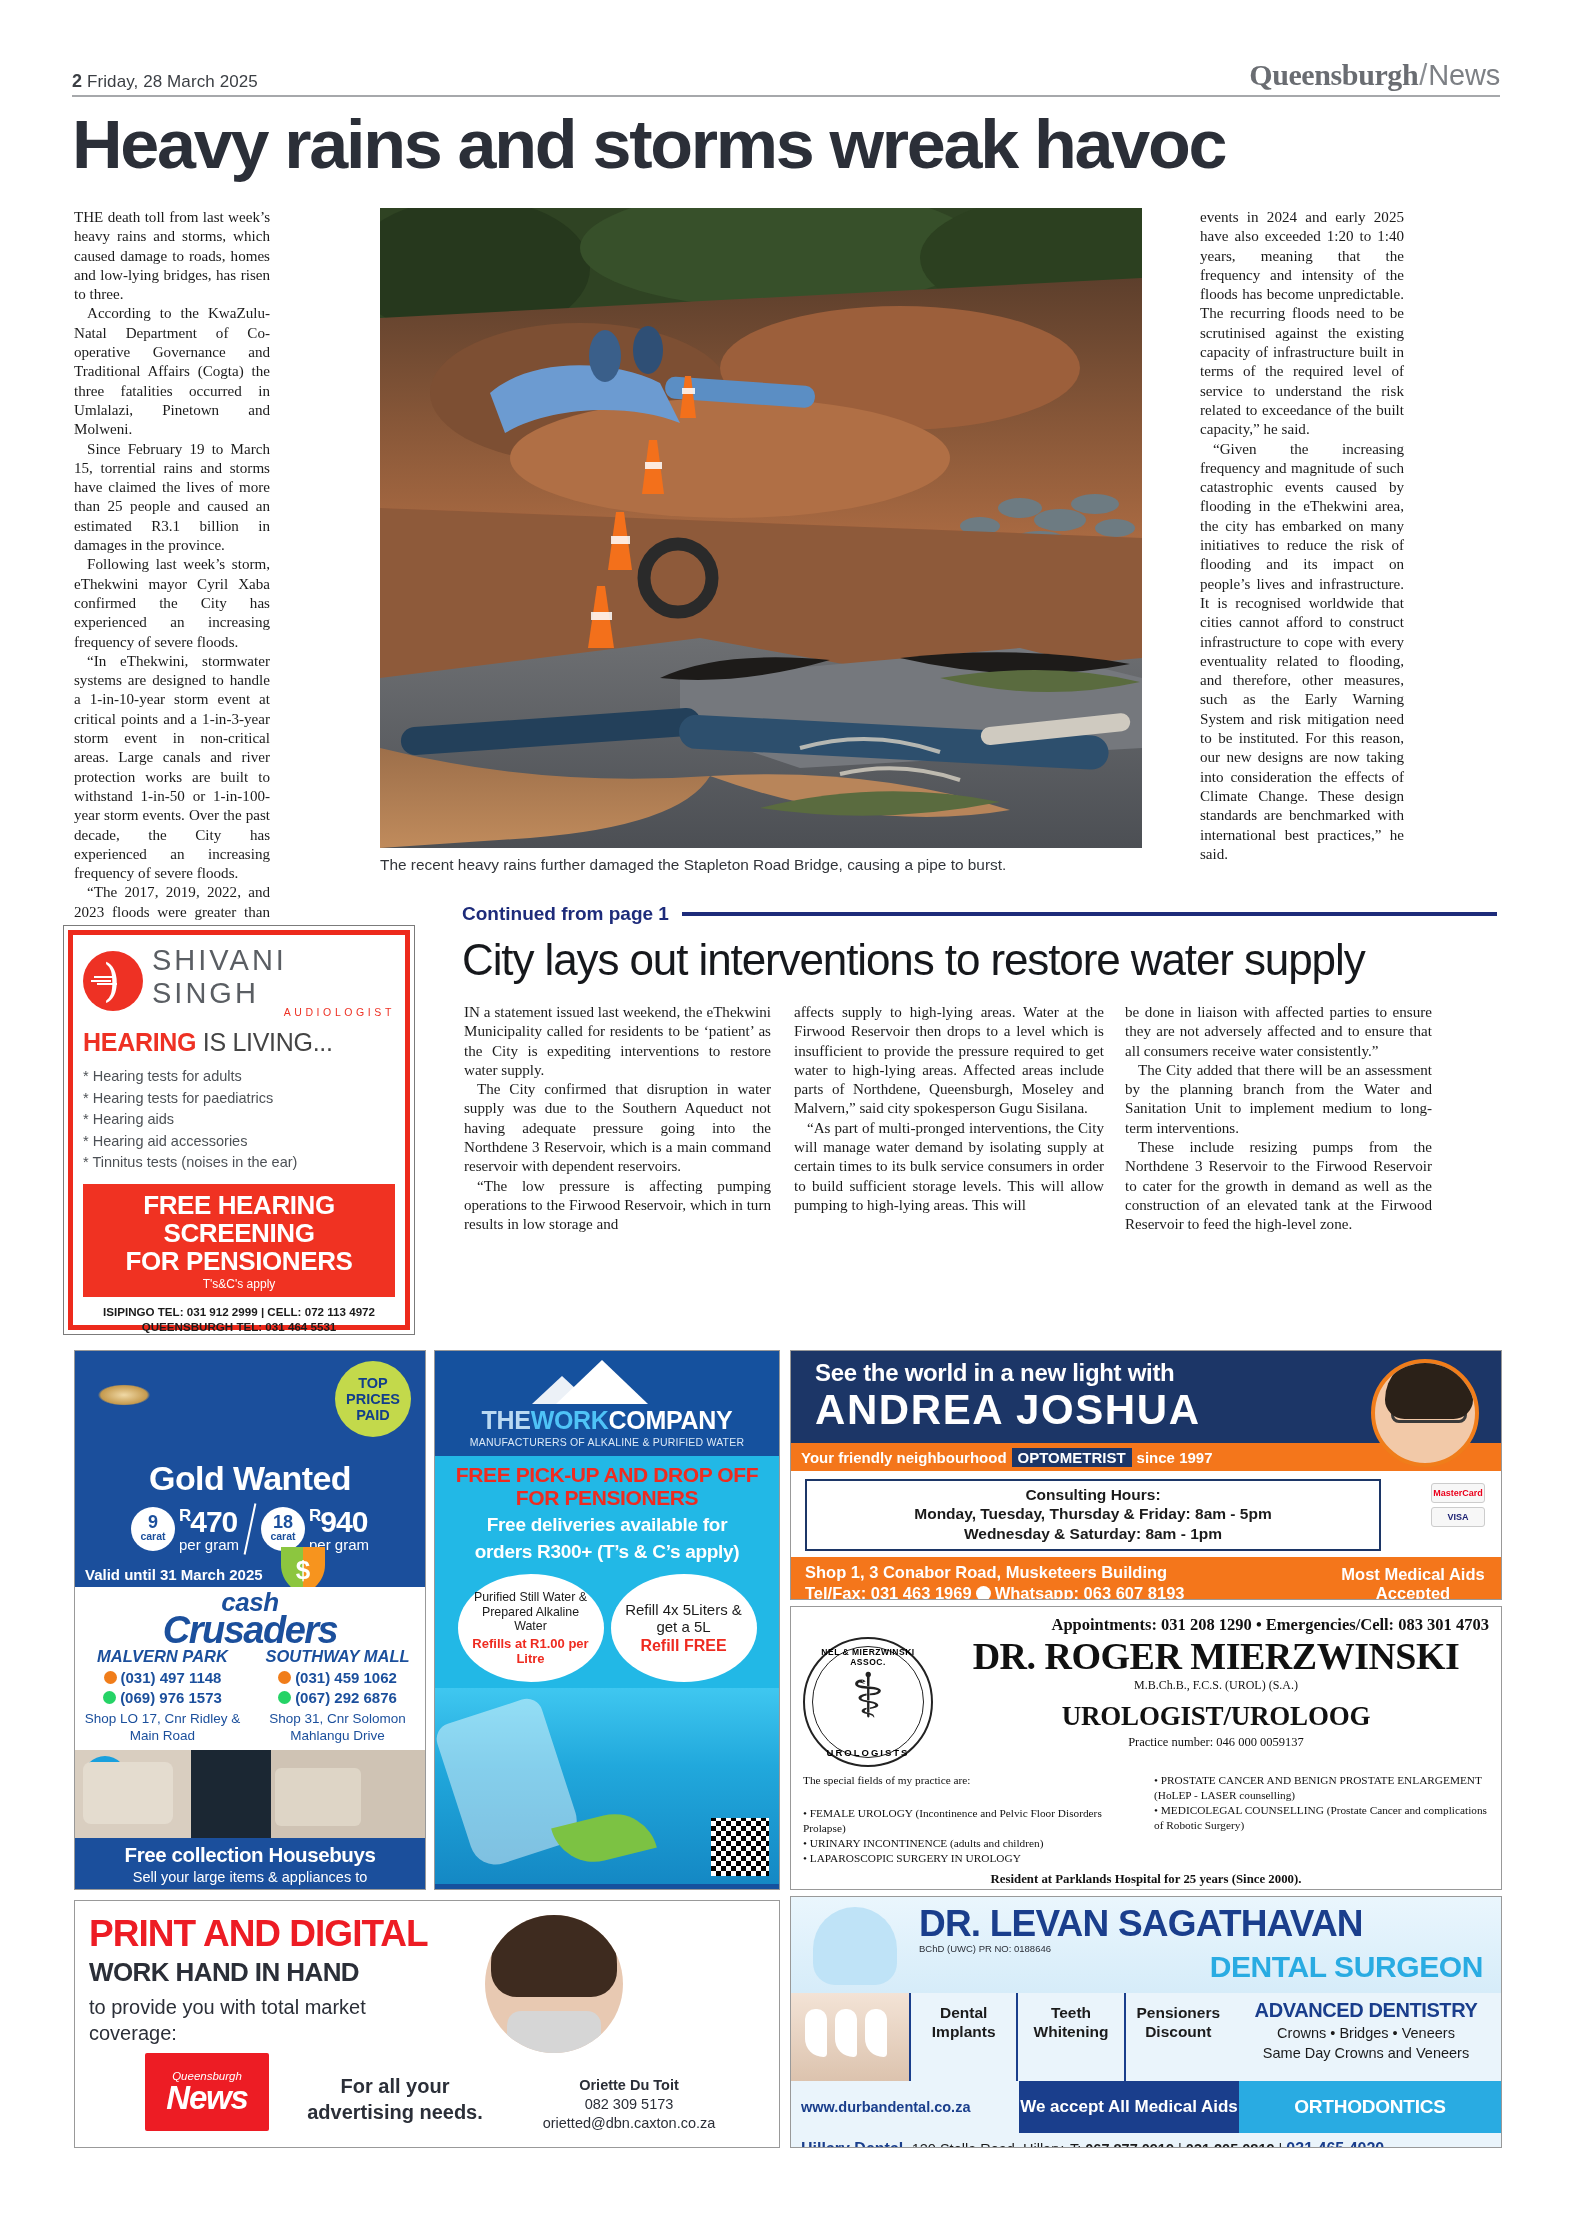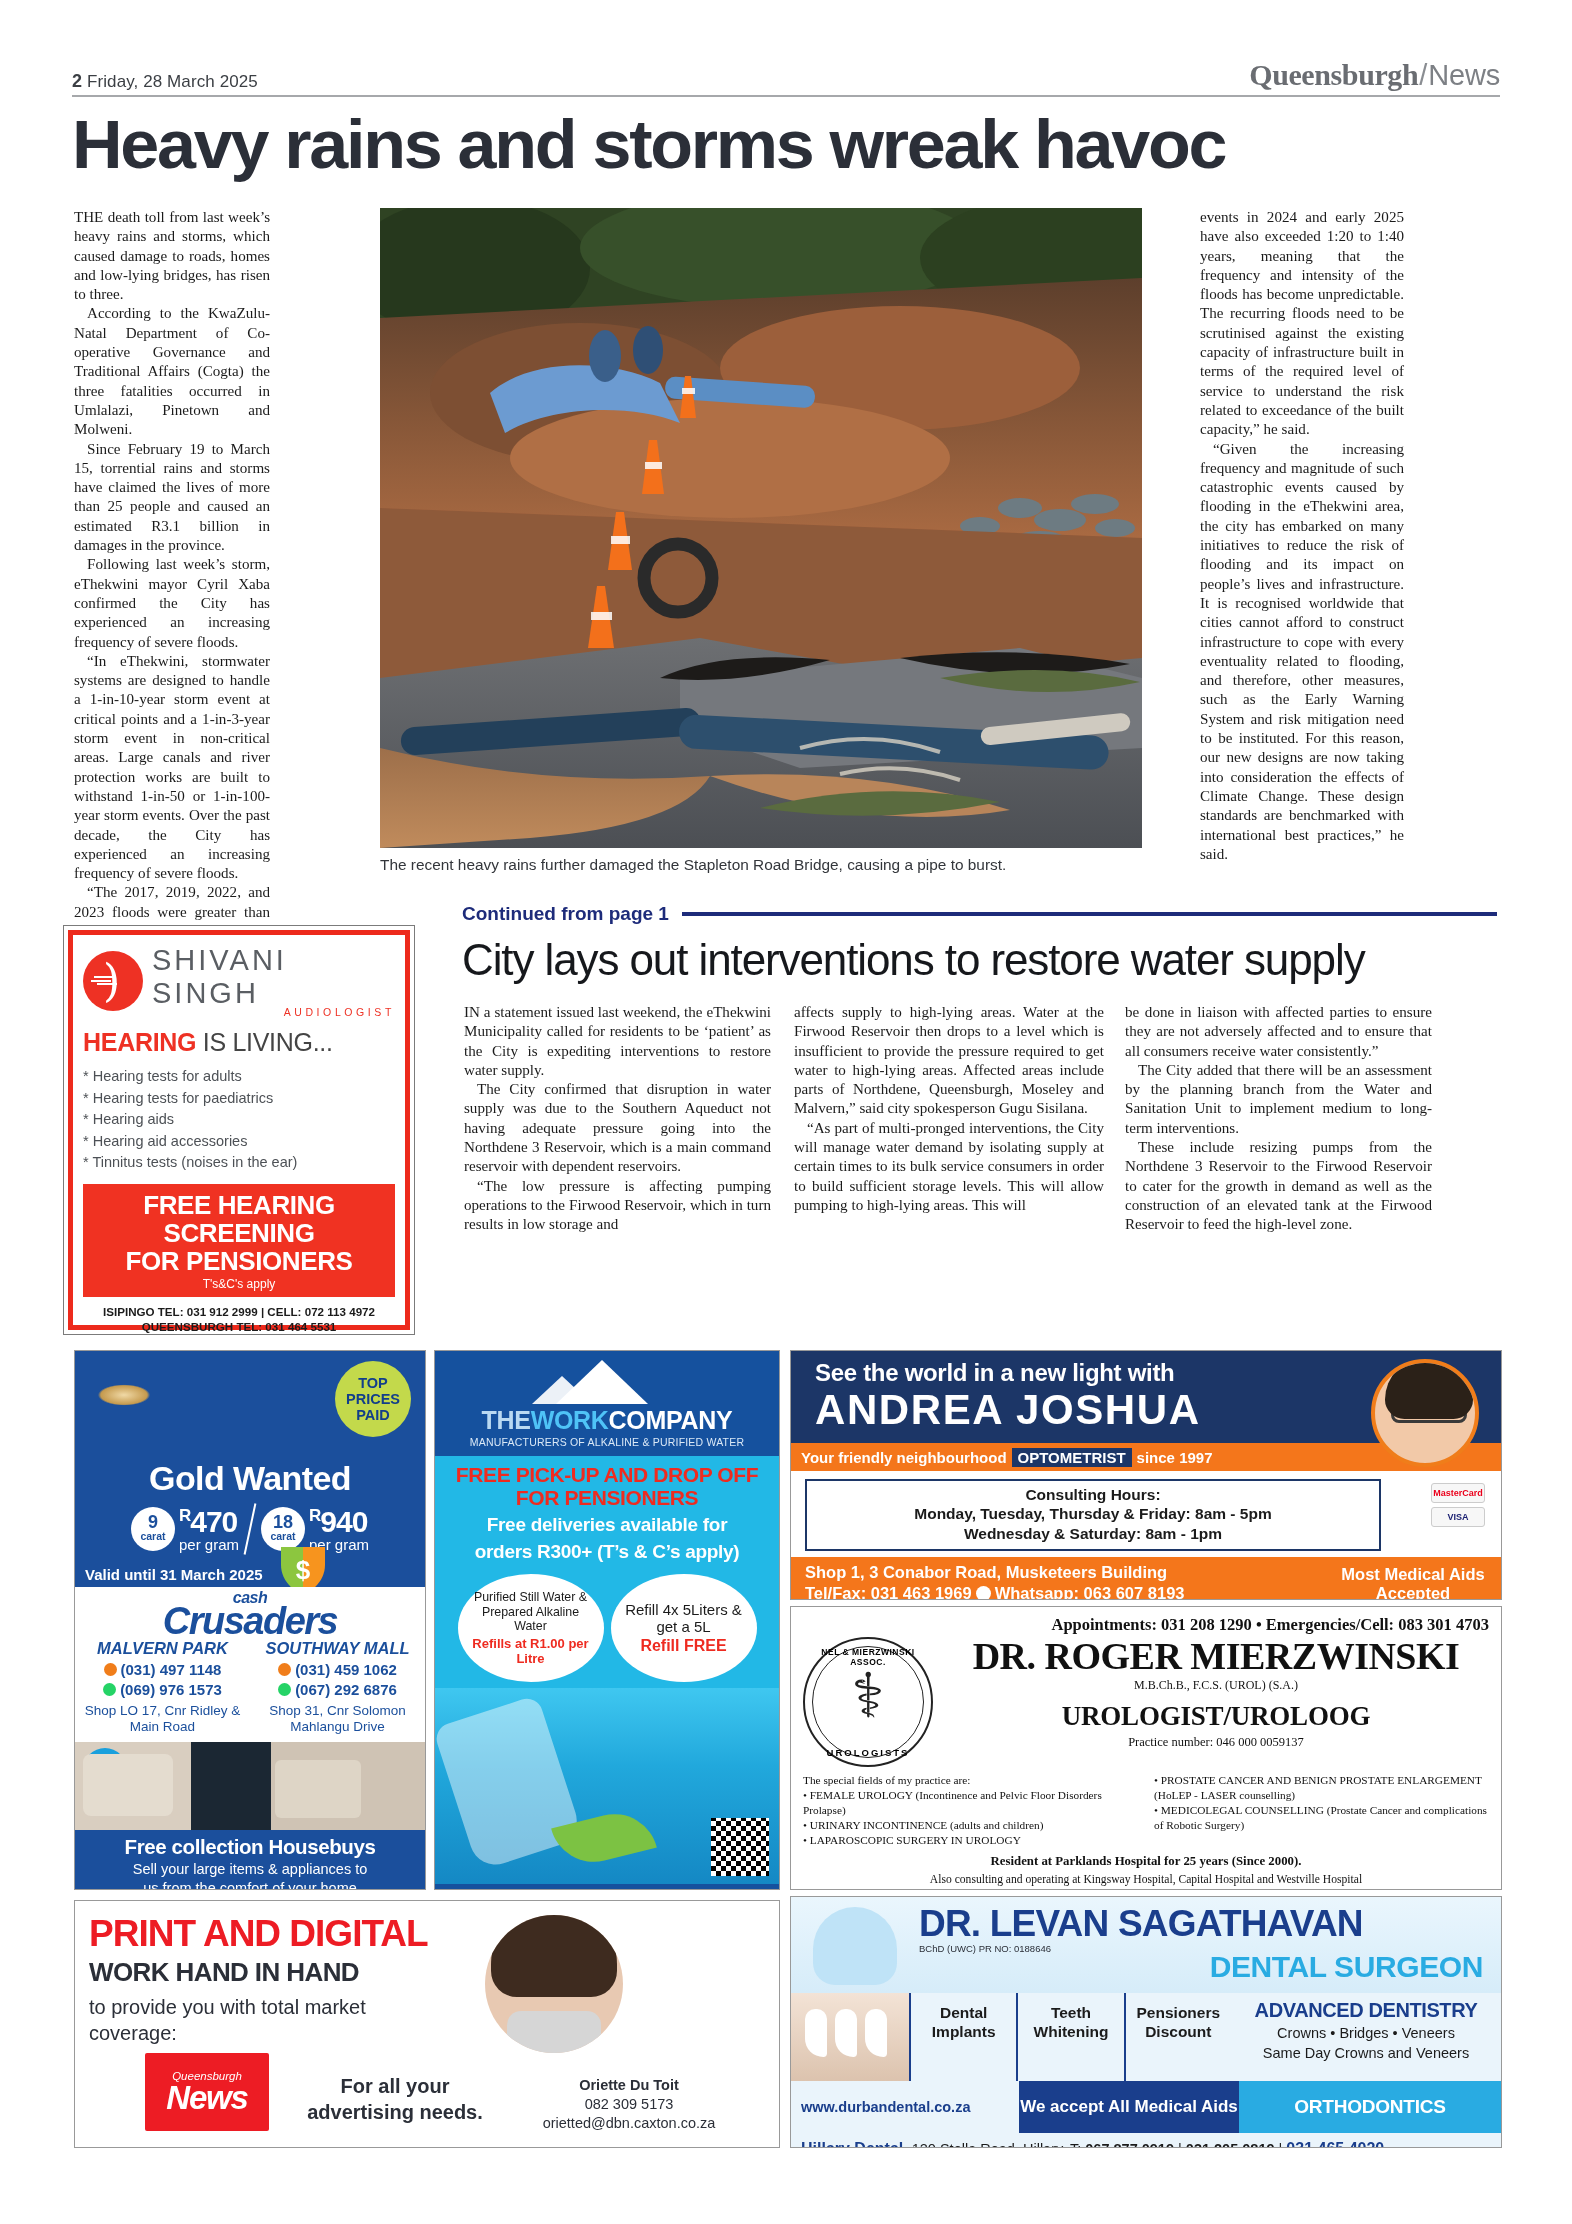--- a/index.html
+++ b/index.html
@@ -132,21 +132,21 @@
   .carat .u { font-size: 10.5px; font-weight: bold; }
   .price .amt { font-size: 30px; font-weight: bold; letter-spacing:-1px;}
   .price .amt sup { font-size: 17px; }
   .price .pg { font-size: 15px; text-align:center; margin-top:-3px;}
   .slashsep { width: 2px; height: 52px; background:#fff; transform: rotate(12deg); margin: 0 6px;}
   .gold-valid { position:absolute; left: 10px; bottom: 4px; color:#fff; font-weight:bold;
                 font-size: 15px; }
   .cc-shield { position:absolute; right: 96px; bottom: -12px; width: 52px; height: 56px; }
   .gold-mid { background: #fff; padding: 4px 0 6px; }
   .cc-logo { text-align:center; color:#1b4f9c; line-height: .88; }
-  .cc-logo .cash { font-size: 16px; font-style: italic; font-weight: bold; letter-spacing:-.5px;}
+  .cc-logo .cash { font-size: 26px; font-style: italic; font-weight: bold; letter-spacing:-.5px;}
   .cc-logo .crus { font-size: 38px; font-style: italic; font-weight: bold; letter-spacing:-1.5px; }
   .cc-branches { display:flex; color:#1b4f9c; }
   .cc-b { flex: 1; text-align:center; }
   .cc-b .nm { font-size: 16.5px; font-weight: bold; font-style: italic; margin-bottom: 2px;}
   .cc-b .ph { font-size: 15px; font-weight: bold; line-height: 20px; }
   .cc-b .ph .ic { display:inline-block; width: 13px; height:13px; border-radius:50%;
                   background:#f07d1a; margin-right:4px; vertical-align:-1px;}
   .cc-b .ph .ic.wa { background:#25d366; }
   .cc-b .ad2 { font-size: 13.5px; line-height: 16.5px; margin-top: 3px; }
   .gold-photo { height: 88px; background:
@@ -249,21 +249,21 @@
              font-size: 8.5px; font-weight:bold; letter-spacing:.5px;}
   .ur-seal .bt { position:absolute; left:0; right:0; bottom: 7px; text-align:center;
              font-size: 9.5px; font-weight:bold; letter-spacing:2px;}
   .ur-main { flex:1; text-align:center; font-family:"Liberation Serif",serif;}
   .ur-name { font-size: 38px; font-weight:bold; color:#111; letter-spacing:-.5px; line-height: 42px;}
   .ur-qual { font-size: 12px; color:#111; margin-top: 1px;}
   .ur-title { font-size: 27px; font-weight:bold; color:#111; margin-top: 8px; letter-spacing:-.2px;}
   .ur-prac { font-size: 12.5px; color:#111; margin-top: 3px;}
   .ur-fields { display:flex; gap: 16px; font-family:"Liberation Serif",serif; margin-top: 6px;}
   .ur-col { flex: 1; font-size: 11.3px; line-height: 15px; color:#111;}
-  .ur-col .lead { margin-bottom: 0; }
+  .ur-col .lead { margin-bottom: 18px; }
   .ur-foot { text-align:center; font-family:"Liberation Serif",serif; margin-top: 6px;}
   .ur-foot .a { font-size: 12.8px; font-weight:bold; color:#111;}
   .ur-foot .b { font-size: 11.6px; color:#111; margin-top:4px;}
 
   
   #ad-print { left: 74px; top: 1900px; width: 706px; height: 248px; border:1px solid #999;
               padding: 12px 14px;}
   .pd-head { font-size: 37px; font-weight:bold; color:#ed1c24; letter-spacing:-1px;}
   .pd-sub { font-size: 26px; font-weight:bold; color:#2b2f38; letter-spacing:-.6px; margin-top:2px;}
   .pd-line { font-size: 20px; color:#2b2f38; margin-top: 6px; line-height: 26px;}

